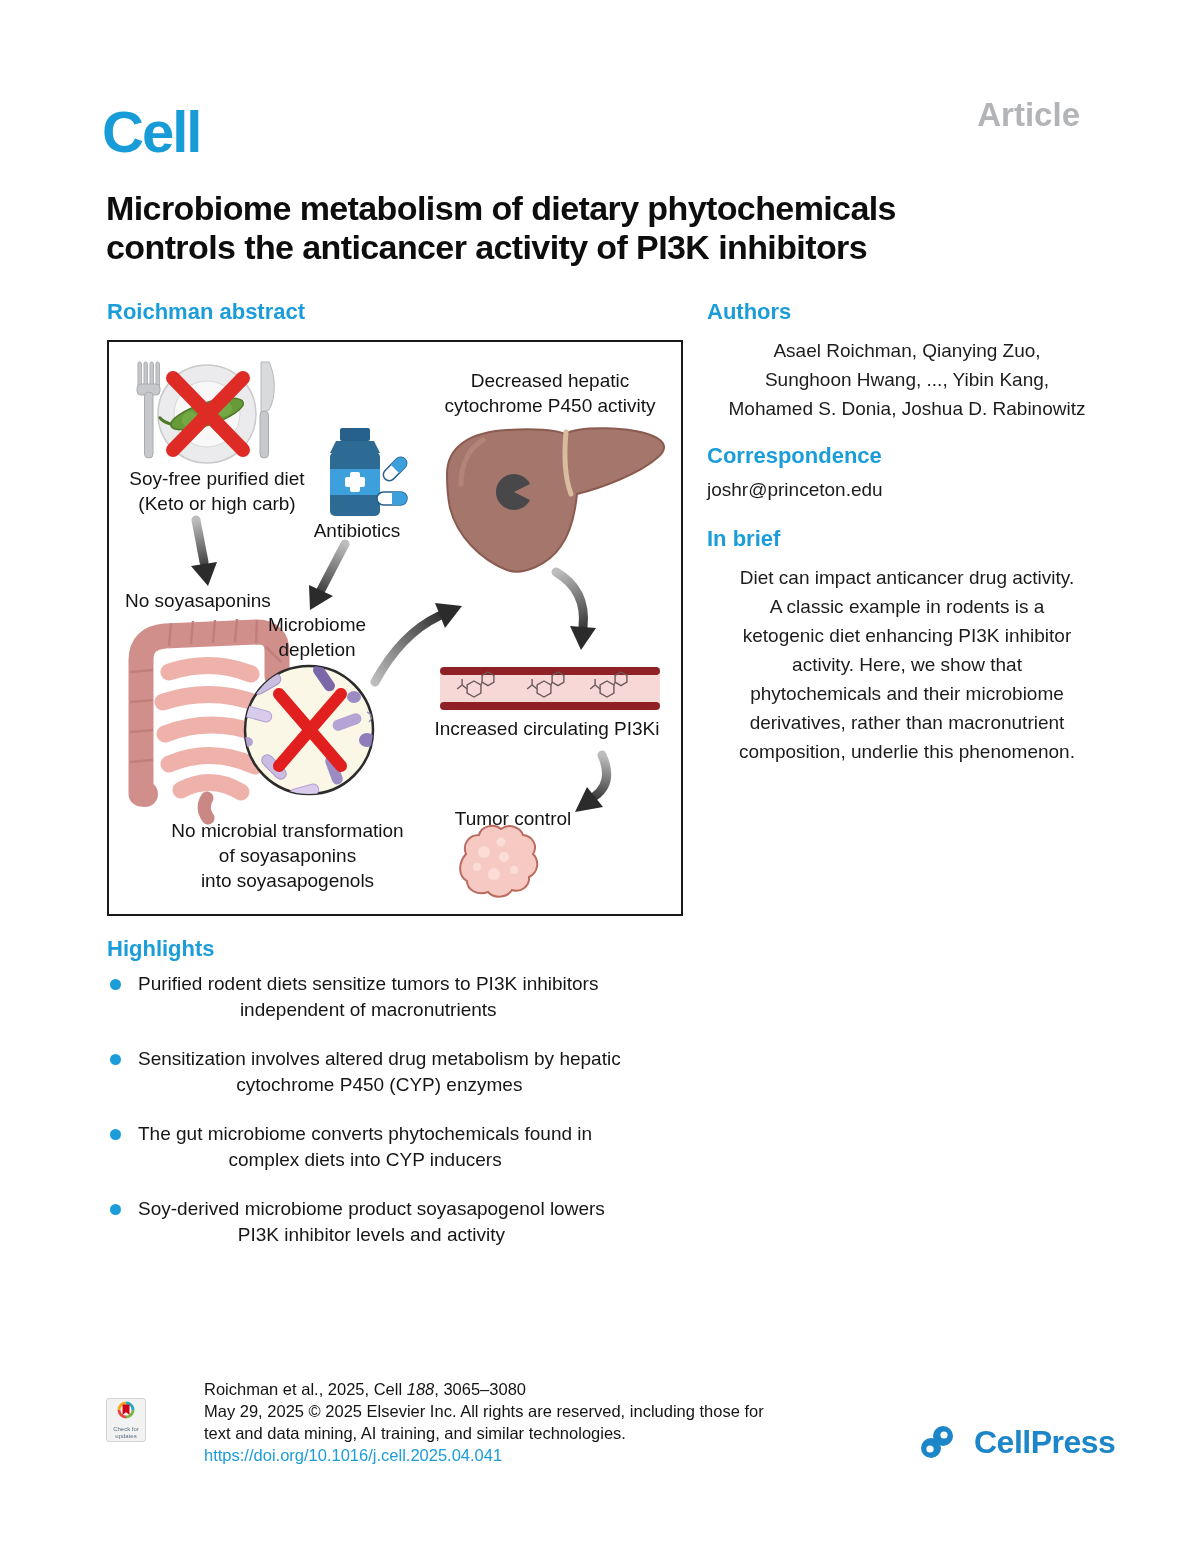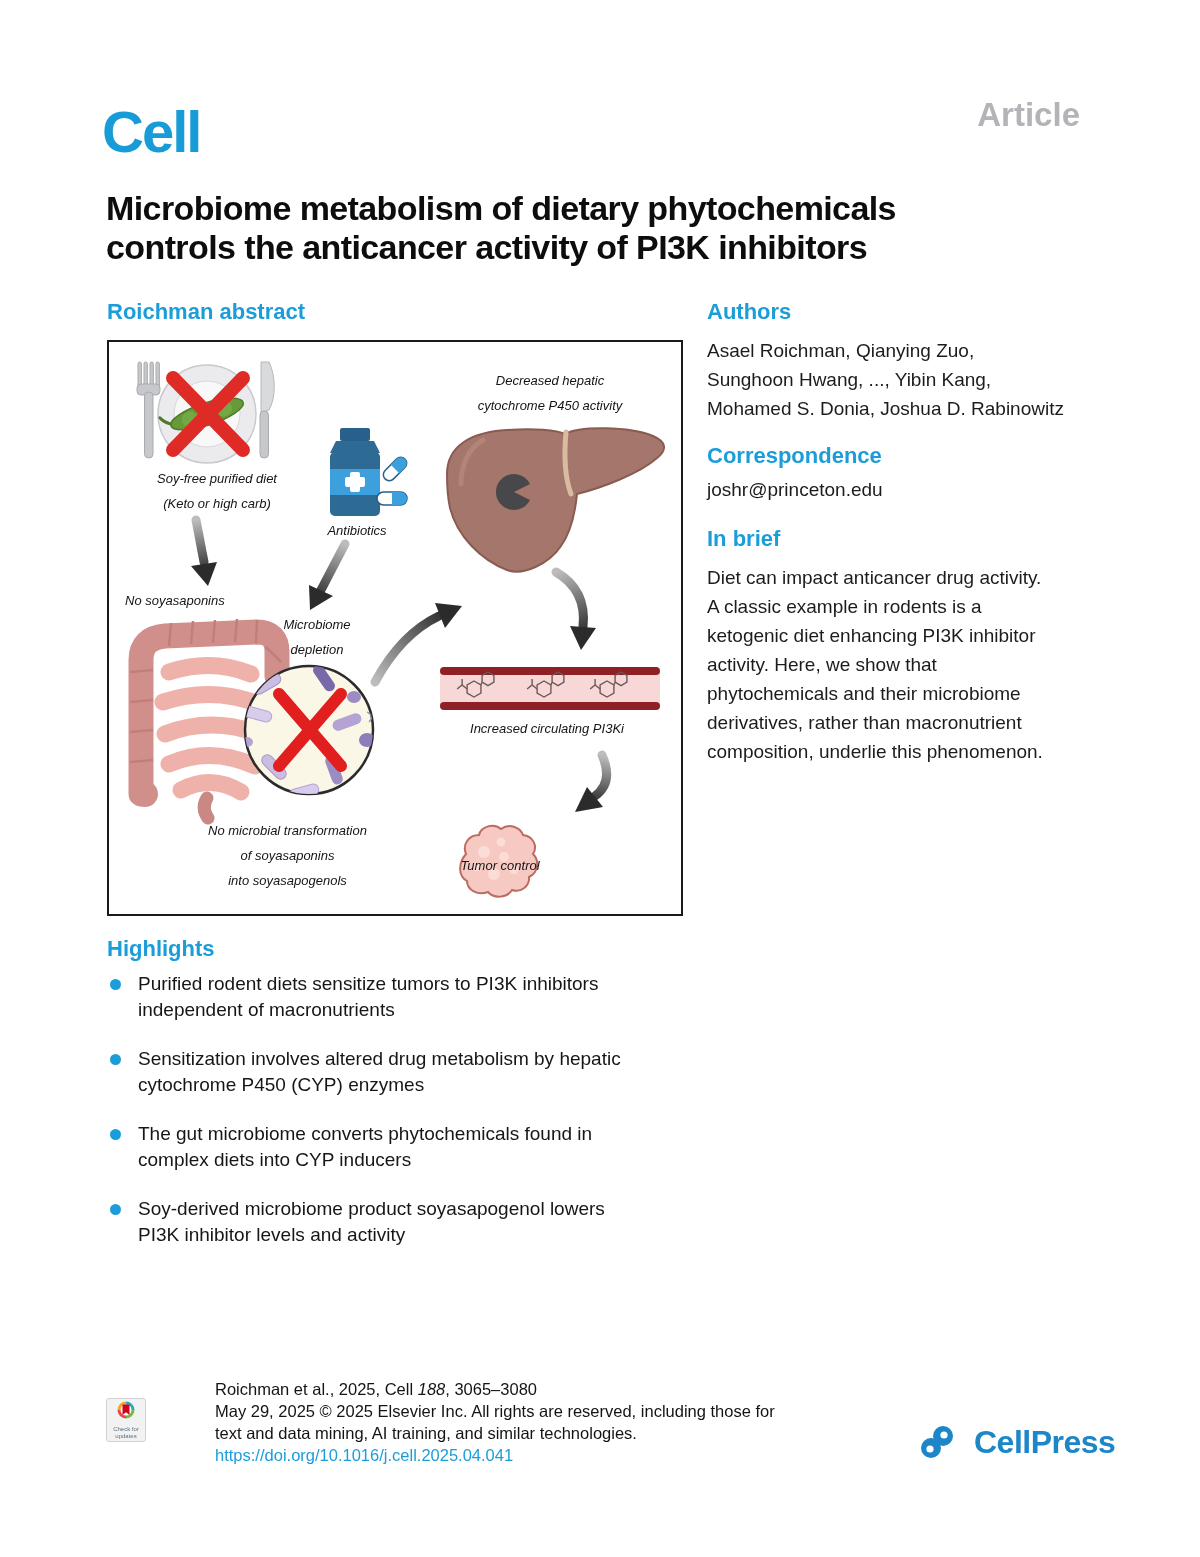--- a/index.html
+++ b/index.html
@@ -3,47 +3,47 @@
 <meta charset="utf-8">
 <style>
   * { margin:0; padding:0; box-sizing:border-box; }
   html,body { background:#e9e9e9; }
   #page {
     position:relative; width:1200px; height:1557px; background:#ffffff;
     font-family:"Liberation Sans","DejaVu Sans",sans-serif; color:#1c1c1c;
     margin:0 auto; overflow:hidden;
   }
   .abs { position:absolute; }
-  .pre { white-space:pre-line; }
+  .pre { white-space:pre-line;text-align:center; }
   .ctr { text-align:center; }
 
   .cell-logo { left:102px; top:98px; font-size:58px; font-weight:bold; color:#189cd8; letter-spacing:-2px; }
   .article-type { right:120px; top:96px; font-size:33px; font-weight:bold; color:#b2b4b7; }
   .paper-title { left:106px; top:189px; width:1000px; font-size:34px; line-height:39px; font-weight:bold; color:#0d0d0d; letter-spacing:-0.6px; }
 
   .blue-head { font-size:22px; font-weight:bold; color:#1b9dd9; }
   .ga-head { left:107px; top:299px; }
 
   .figure-box { left:107px; top:340px; width:576px; height:576px; border:2px solid #1a1a1a; background:#fff; }
   .figure-box svg.art { position:absolute; left:0; top:0; }
-  .fig-label { position:absolute; font-size:13px; line-height:25px; color:#141414;font-style:italic; }
+  .fig-label { position:absolute; font-size:19px; line-height:25px; color:#141414; }
 
   .authors-head { left:707px; top:299px; }
   .authors-names { left:707px; top:336px; width:400px; font-size:19px; line-height:29px; }
   .corr-head { left:707px; top:443px; }
   .corr-email { left:707px; top:479px; font-size:19px; }
   .inbrief-head { left:707px; top:526px;text-align:right; }
   .inbrief-text { left:707px; top:563px; width:400px; font-size:19px; line-height:29px; }
 
   .hl-head { left:107px; top:936px; }
   .hl-item { position:absolute; left:110px; width:580px; display:flex; gap:17px; }
   .hl-dot { width:11px; height:11px; border-radius:50%; background:#1b9dd9; margin-top:8px; flex:0 0 auto; }
   .hl-text { font-size:19px; line-height:26px; color:#161616; }
 
-  .footer-text { left:215px; top:1378px; font-size:16.5px; line-height:22px; color:#141414; }
+  .footer-text { left:204px; top:1378px; font-size:16.5px; line-height:22px; color:#141414; }
   .footer-text .vol { font-style:italic; }
   .doi-link { color:#1b9dd9; text-decoration:none; display:inline-block; margin-top:0px; }
 
   .updates-badge {
     left:106px; top:1398px; width:40px; height:44px; background:#f2f2f3;
     border:1px solid #d2d2d5; border-radius:3px; text-align:center; cursor:pointer;
   }
   .updates-badge .btxt { font-size:6px; line-height:7px; color:#5b6f80; margin-top:1px; }
 
   .cellpress-logo { left:916px; top:1422px; display:flex; align-items:center; gap:16px; }
@@ -265,21 +265,21 @@
 
     <div class="fig-label pre ctr" style="left:0px; top:124px; width:216px;">Soy-free purified diet
 (Keto or high carb)</div>
     <div class="fig-label ctr" style="left:178px; top:176px; width:140px;">Antibiotics</div>
     <div class="fig-label pre ctr" style="left:276px; top:26px; width:330px;">Decreased hepatic
 cytochrome P450 activity</div>
     <div class="fig-label" style="left:16px; top:246px;">No soyasaponins</div>
     <div class="fig-label pre ctr" style="left:133px; top:270px; width:150px;">Microbiome
 depletion</div>
     <div class="fig-label ctr" style="left:288px; top:374px; width:300px;">Increased circulating PI3Ki</div>
-    <div class="fig-label ctr" style="left:291px; top:464px; width:200px;margin-top:47px;">Tumor control</div>
+    <div class="fig-label ctr" style="left:304px; top:464px; width:200px;">Tumor control</div>
     <div class="fig-label pre ctr" style="left:9px; top:476px; width:296px;padding-left:43px;">No microbial transformation
 of soyasaponins
 into soyasapogenols</div>
   </div>
 
   <div class="abs blue-head authors-head">Authors</div>
   <div class="abs authors-names pre">Asael Roichman, Qianying Zuo,
 Sunghoon Hwang, ..., Yibin Kang,
 Mohamed S. Donia, Joshua D. Rabinowitz</div>
 

